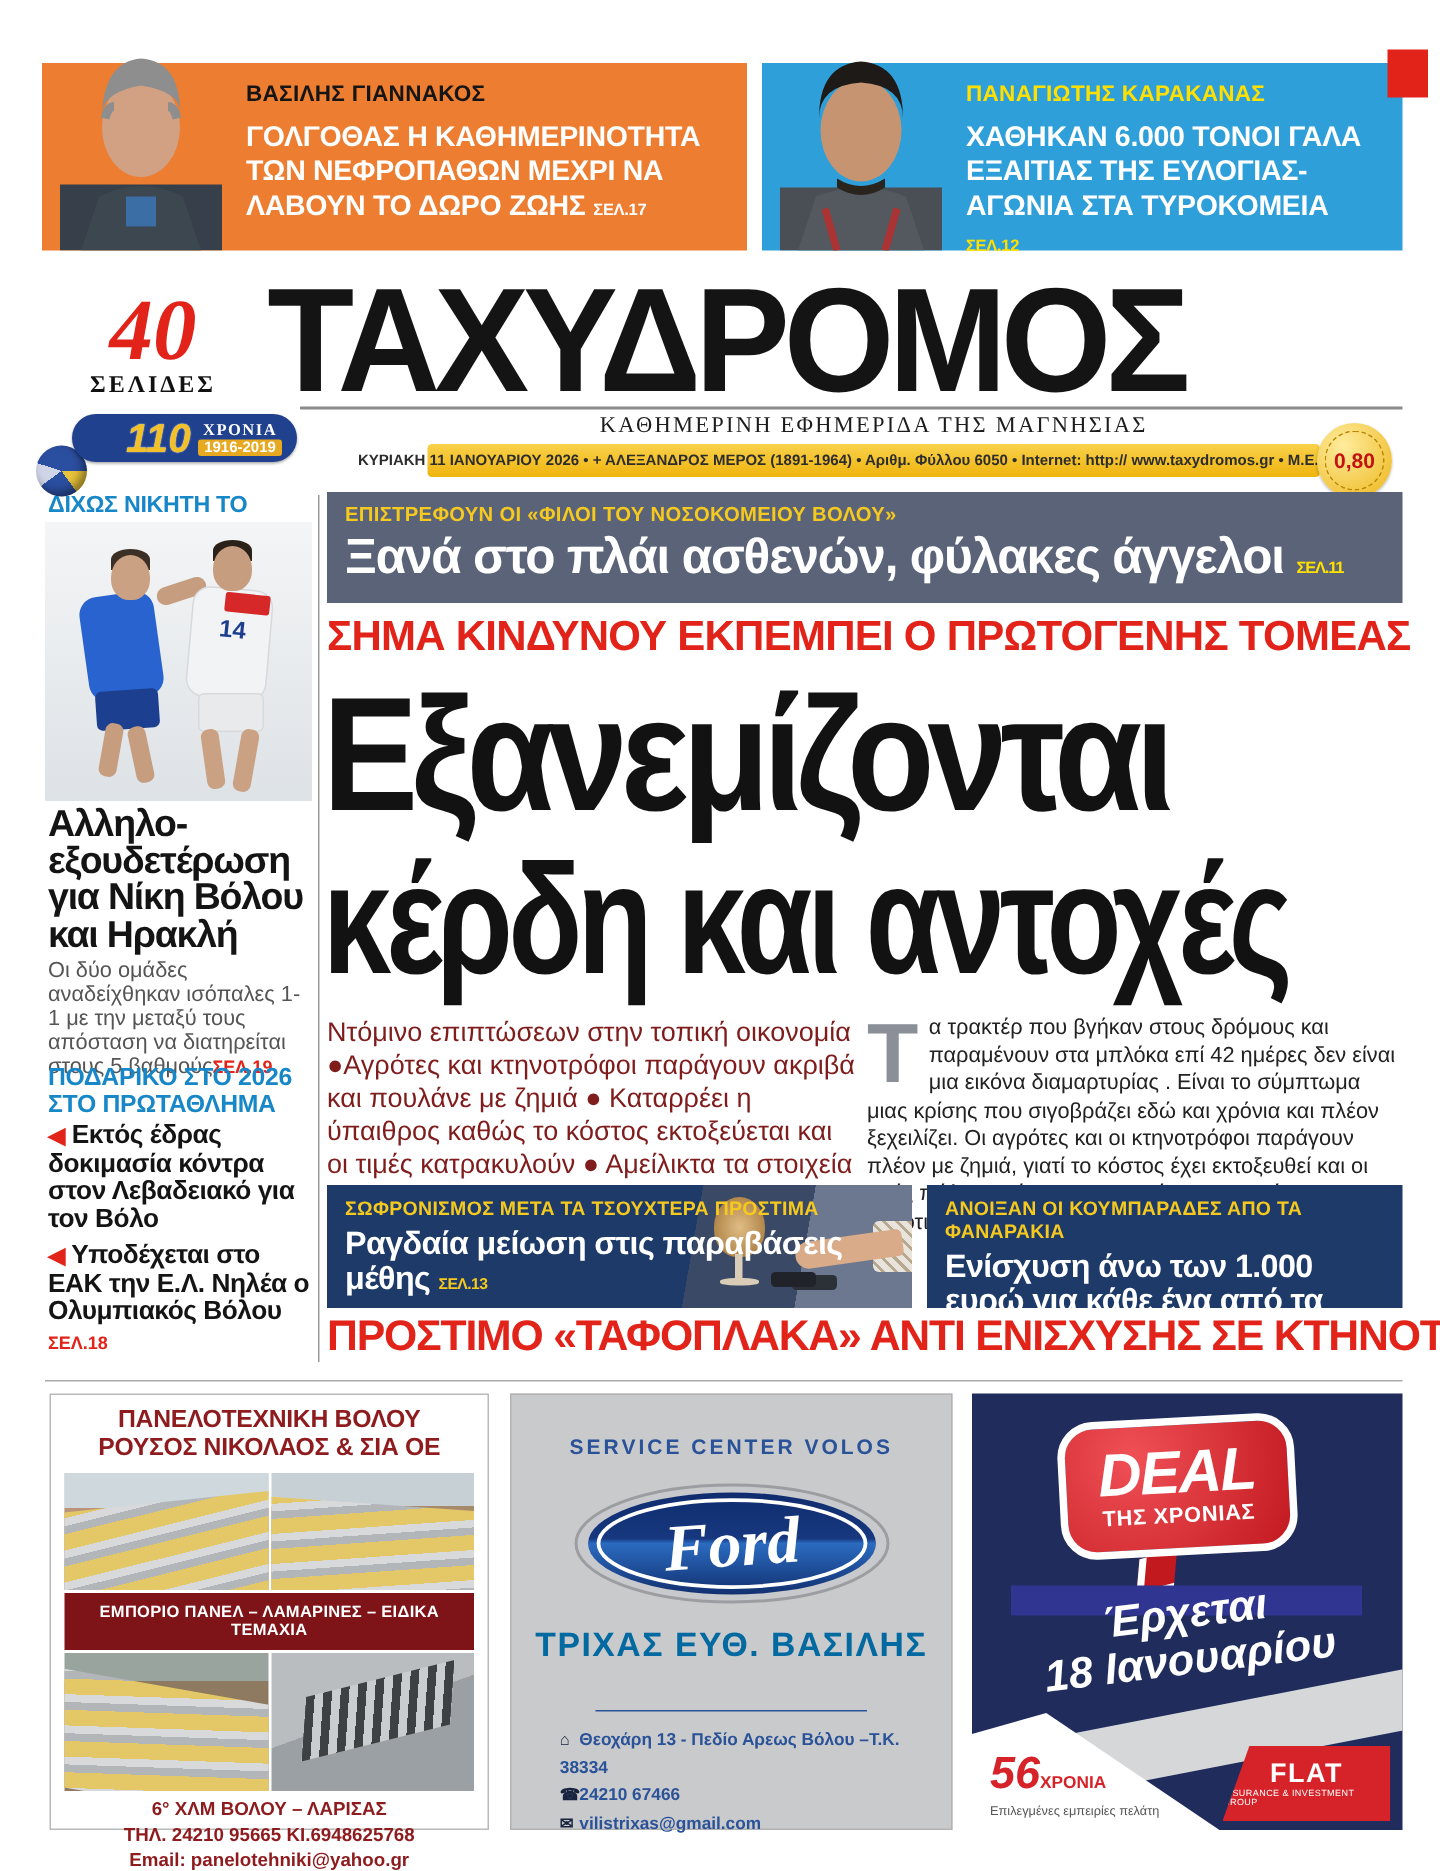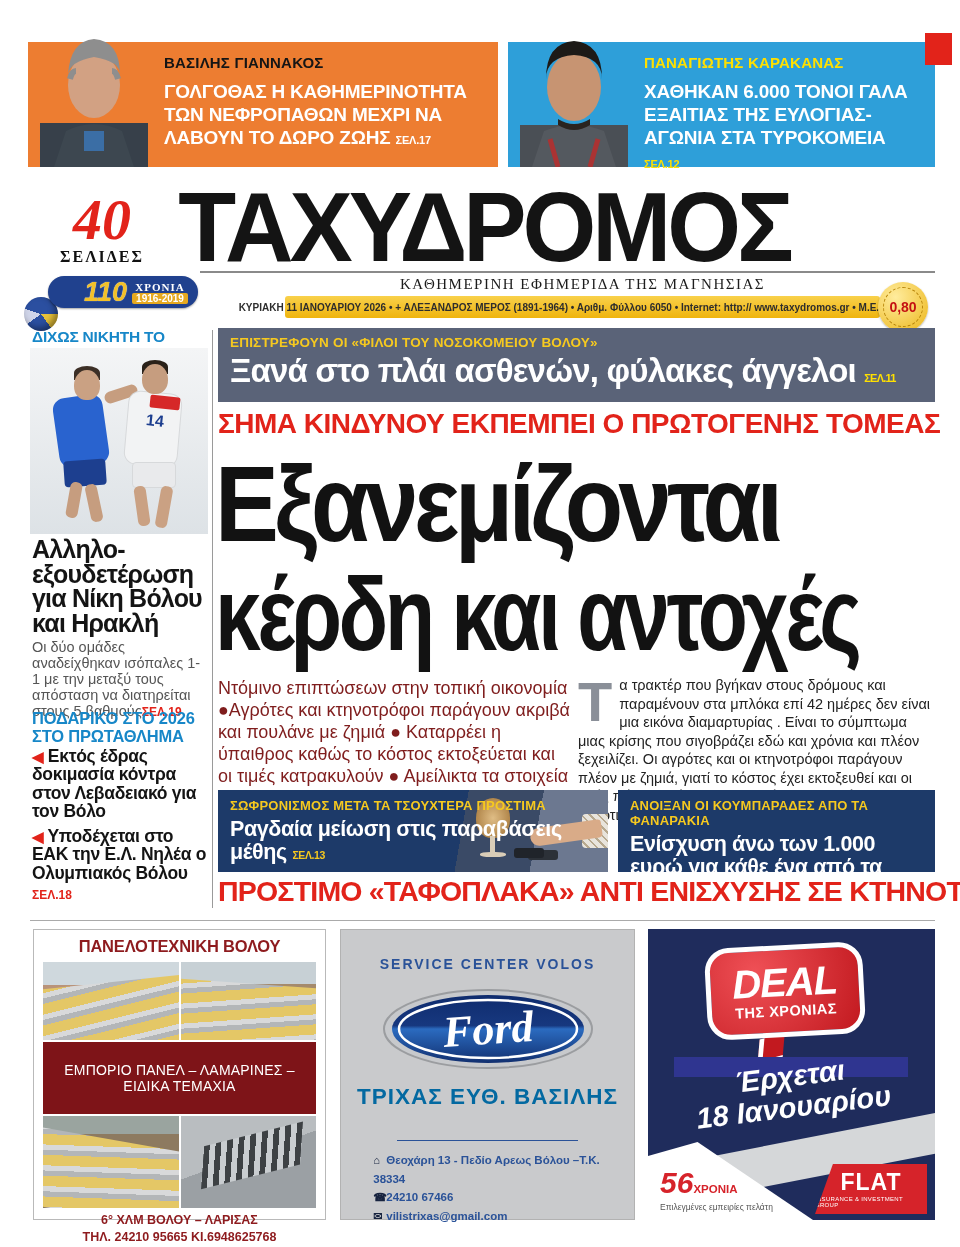--- a/index.html
+++ b/index.html
@@ -119,22 +119,22 @@
   .t1::after,.t2::after,.t3::after{content:"";position:absolute;inset:0;
       background:repeating-linear-gradient(-8deg,#e4c766 0 8px,#b3b6b8 8px 12px,#d8d9da 12px 16px);top:35%;}
   .t1::after{transform:rotate(-6deg) scale(1.3);}
   .t2{height:78px;background:linear-gradient(#c7d0d5 0 28%,#a58a6c 28% 100%);position:relative;overflow:hidden;}
   .t2::after{transform:rotate(4deg) scale(1.25);}
   .t3{height:92px;background:linear-gradient(#9aa49f 0 20%,#8d7a60 20% 100%);position:relative;overflow:hidden;}
   .t3::after{transform:rotate(10deg) scale(1.3);}
   .t4{height:92px;background:linear-gradient(160deg,#b9bdc0 0 45%,#9ba0a4 45% 100%);position:relative;overflow:hidden;}
   .t4::after{content:"";position:absolute;left:15%;top:20%;width:75%;height:45%;
       background:repeating-linear-gradient(90deg,#3d4144 0 6px,#c9cdd0 6px 12px);transform:rotate(-14deg) skewX(-18deg);}
-  .ad1-band{background:#7E1418;color:#fff;font-weight:normal;font-size:14px;text-align:center;
-            padding:20px 0;margin:2px 0;letter-spacing:.2px;}
+  .ad1-band{background:#7E1418;color:#fff;font-weight:bold;font-size:11px;text-align:center;
+            padding:7px 0;margin:2px 0;letter-spacing:.2px;}
   .ad1-contact{color:#8E1B1E;font-weight:bold;text-align:center;font-size:12.5px;line-height:1.35;margin-top:4px;}
 
   .ad2{position:absolute;left:340px;top:929px;width:295px;height:291px;background:#C9CACC;border:1px solid #b2b2b2;}
   .ad2-kicker{color:#2A5298;font-weight:bold;text-align:center;font-size:14px;letter-spacing:2px;margin-top:26px;}
   .ford-wrap{display:flex;justify-content:center;margin-top:16px;}
   .ad2-name{color:#0369a1;font-weight:bold;text-align:center;font-size:22.5px;letter-spacing:1px;margin-top:14px;}
   .ad2-line{width:62%;height:1px;background:#2A5298;margin:30px auto 10px auto;}
   .ad2-contacts{width:78%;margin:0 auto;color:#2A5298;font-weight:bold;font-size:11.5px;line-height:1.6;}
   .ci{display:inline-block;width:13px;color:#17233f;font-size:11px;}
 
@@ -150,21 +150,21 @@
           font-style:italic;font-size:29px;line-height:1.08;transform:rotate(-7deg);}
   .swoosh{position:absolute;left:-30px;bottom:42px;width:380px;height:40px;background:#d5d7d9;transform:rotate(-11deg);}
   .wedge{position:absolute;left:0;bottom:0;width:165px;height:78px;background:#fff;
          clip-path:polygon(0 18%,30% 0,100% 100%,0 100%);}
   .years{position:absolute;left:12px;bottom:22px;color:#D6232A;line-height:1;}
   .years-num{font-size:30px;font-weight:bold;font-style:italic;}
   .years-label{font-size:11.5px;font-weight:bold;}
   .tagline{position:absolute;left:12px;bottom:8px;color:#555;font-size:8.5px;}
   .flat{position:absolute;right:8px;bottom:6px;width:112px;height:50px;background:#D6232A;
         clip-path:polygon(16% 0,100% 0,100% 100%,0 100%);display:flex;flex-direction:column;align-items:center;justify-content:center;}
-  .flat-name{color:#fff;font-weight:bold;font-size:23px;letter-spacing:1px;line-height:1;}
+  .flat-name{color:#fff;font-weight:bold;font-size:18px;letter-spacing:1px;line-height:1;}
   .flat-sub{color:#fff;font-size:6px;margin-top:2px;letter-spacing:.3px;}
 </style>
 </head>
 <body>
 
 <div class="page" data-interactable="false">
 
   <section class="banner orange" data-interactable="false">
     <div class="photo" data-interactable="false">
       <svg width="108" height="140" viewBox="0 0 108 140">
@@ -277,20 +277,21 @@
     <div class="bb-kicker" data-interactable="false">ΑΝΟΙΞΑΝ ΟΙ ΚΟΥΜΠΑΡΑΔΕΣ ΑΠΟ ΤΑ ΦΑΝΑΡΑΚΙΑ</div>
     <div class="bb-head" data-interactable="false"><span>Ενίσχυση άνω των 1.000 ευρώ για κάθε ένα από τα πέντε ιδρύματα</span> </div>
   </section>
 
   <div class="redstrip" data-interactable="false"><span>ΠΡΟΣΤΙΜΟ «ΤΑΦΟΠΛΑΚΑ» ΑΝΤΙ ΕΝΙΣΧΥΣΗΣ ΣΕ ΚΤΗΝΟΤΡΟΦΟ ΣΤΟΝ ΒΟΛΟ</span> </div>
   <div class="hr2" data-interactable="false"></div>
 
   <section class="ad1" data-interactable="false">
     <div class="ad1-title" data-interactable="false">
       <div>ΠΑΝΕΛΟΤΕΧΝΙΚΗ ΒΟΛΟΥ</div>
+      <div>ΡΟΥΣΟΣ ΝΙΚΟΛΑΟΣ &amp; ΣΙΑ ΟΕ</div>
     </div>
     <div class="ad1-photos" data-interactable="false">
       <div class="ad1-row">
         <div class="tile t1" data-interactable="false"></div>
         <div class="tile t2" data-interactable="false"></div>
       </div>
       <div class="ad1-band" data-interactable="false">ΕΜΠΟΡΙΟ ΠΑΝΕΛ – ΛΑΜΑΡΙΝΕΣ – ΕΙΔΙΚΑ ΤΕΜΑΧΙΑ</div>
       <div class="ad1-row">
         <div class="tile t3" data-interactable="false"></div>
         <div class="tile t4" data-interactable="false"></div>

